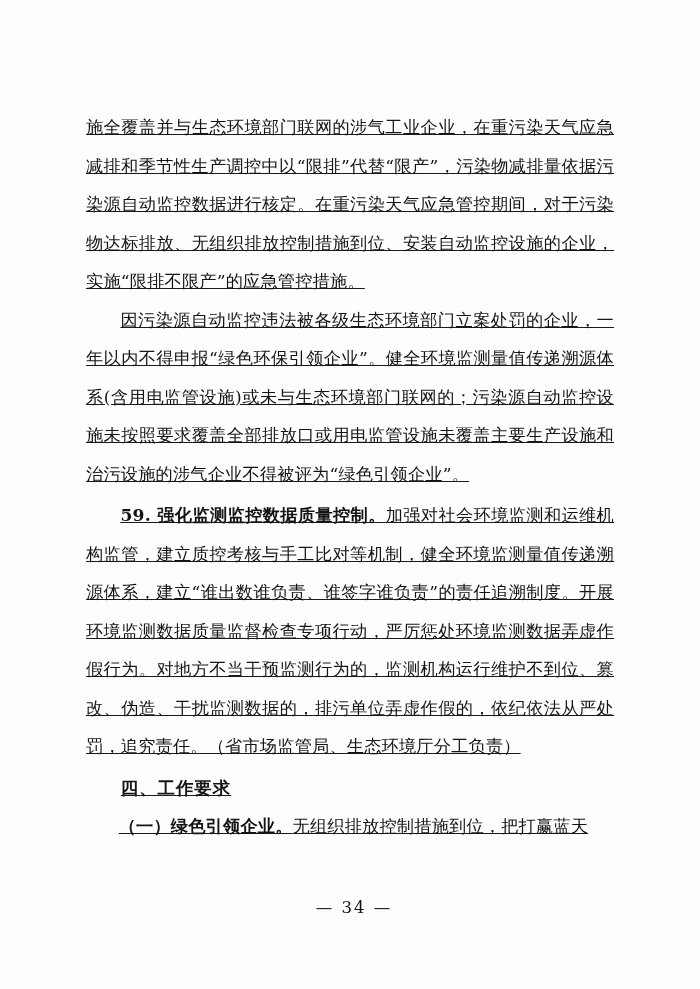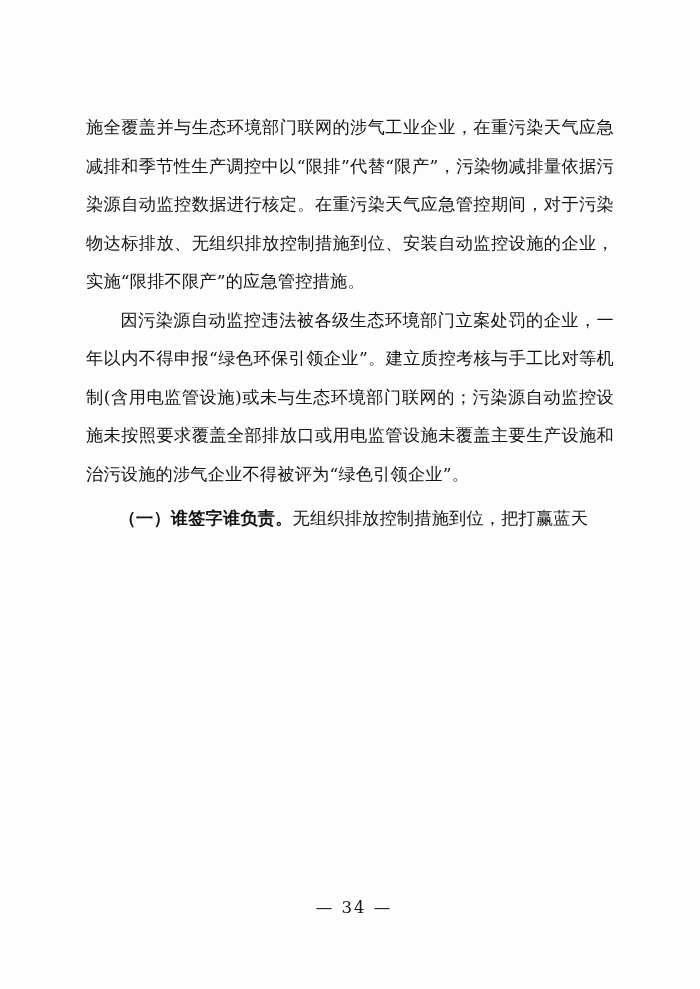--- a/index.html
+++ b/index.html
@@ -13,20 +13,21 @@
     font-family: "DejaVu Serif", "Liberation Serif", serif;
     color: #1a1a1a;
   }
   .page {
     position: relative;
     width: 700px;
     height: 989px;
     box-sizing: border-box;
     padding: 108px 86px 0 86px;
     background: #fdfdfd;
+    text-decoration: underline;
   }
   .body-text {
     font-size: 17.2px;
     line-height: 38.5px;
     text-align: justify;
     text-justify: inter-ideograph;
     letter-spacing: 0.2px;
     color: #141414;
   }
   .para {
@@ -69,28 +70,30 @@
 </style>
 </head>
 <body>
 
 <div class="page">
 
   <div class="body-text">
 
     <p class="para">施全覆盖并与生态环境部门联网的涉气工业企业，在重污染天气应急减排和季节性生产调控中以“限排”代替“限产”，污染物减排量依据污染源自动监控数据进行核定。在重污染天气应急管控期间，对于污染物达标排放、无组织排放控制措施到位、安装自动监控设施的企业，实施“限排不限产”的应急管控措施。</p>
 
-    <p class="para-indent">因污染源自动监控违法被各级生态环境部门立案处罚的企业，一年以内不得申报“绿色环保引领企业”。建立质控考核与手工比对等机制(含用电监管设施)或未与生态环境部门联网的；污染源自动监控设施未按照要求覆盖全部排放口或用电监管设施未覆盖主要生产设施和治污设施的涉气企业不得被评为“绿色引领企业”。</p>
+    <p class="para-indent">因污染源自动监控违法被各级生态环境部门立案处罚的企业，一年以内不得申报“绿色环保引领企业”。健全环境监测量值传递溯源体系(含用电监管设施)或未与生态环境部门联网的；污染源自动监控设施未按照要求覆盖全部排放口或用电监管设施未覆盖主要生产设施和治污设施的涉气企业不得被评为“绿色引领企业”。</p>
 
 
     <div class="spacer-sm"></div>
 
+    <p class="para-indent"><span class="bold">59. 强化监测监控数据质量控制。</span><span>加强对社会环境监测和运维机构监管，建立质控考核与手工比对等机制，健全环境监测量值传递溯源体系，建立“谁出数谁负责、谁签字谁负责”的责任追溯制度。开展环境监测数据质量监督检查专项行动，严厉惩处环境监测数据弄虚作假行为。对地方不当干预监测行为的，监测机构运行维护不到位、篡改、伪造、干扰监测数据的，排污单位弄虚作假的，依纪依法从严处罚，追究责任。（省市场监管局、生态环境厅分工负责）</span></p>
 
     <div class="spacer-sm"></div>
 
+    <p class="heading">四、工作要求</p>
 
-    <p class="para-indent-bracket"><span class="bold">（一）谁签字谁负责。</span><span>无组织排放控制措施到位，把打赢蓝天</span></p>
+    <p class="para-indent-bracket"><span class="bold">（一）绿色引领企业。</span><span>无组织排放控制措施到位，把打赢蓝天</span></p>
 
   </div>
 
   <div class="page-number">— 34 —</div>
 
 </div>
 
 </body></html>

